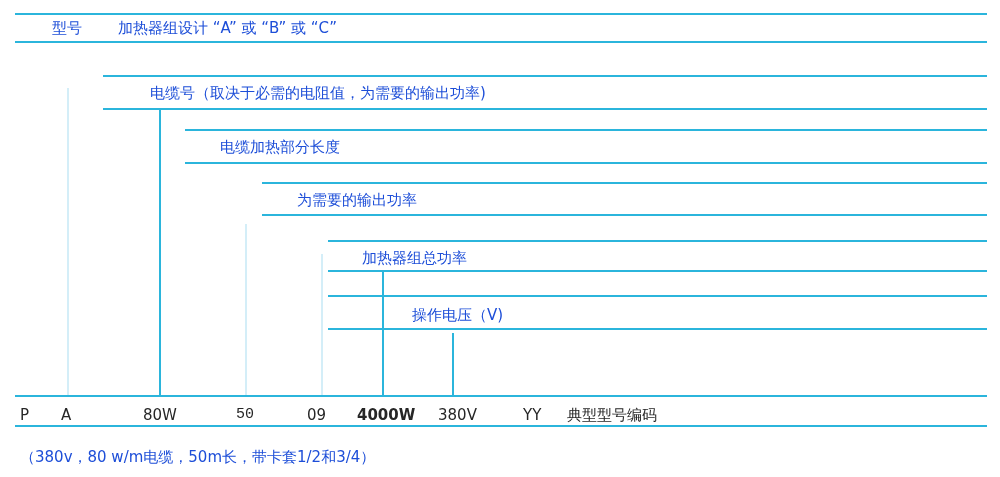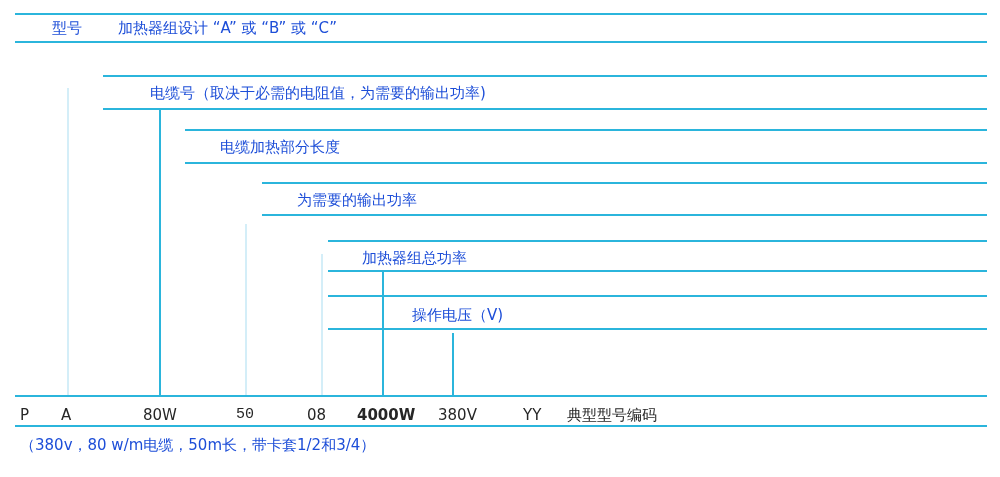--- a/index.html
+++ b/index.html
@@ -44,20 +44,20 @@
 <div class="vl pale" style="left:245px; top:224px; height:172px;"></div>
 <div class="vl pale" style="left:321px; top:254px; height:142px;"></div>
 <div class="vl" style="left:382px; top:272px; height:124px;"></div>
 <div class="vl" style="left:452px; top:333px; height:63px;"></div>
 
 <div class="hl" style="left:15px; top:395px; width:972px;"></div>
 <div class="code" style="left:20px;">P</div>
 <div class="code" style="left:61px;">A</div>
 <div class="code" style="left:143px;">80W</div>
 <div class="code" style="left:236px;font-family:Liberation Mono, monospace;">50</div>
-<div class="code" style="left:307px;">08</div>
+<div class="code" style="left:307px;">09</div>
 <div class="code" style="left:357px;font-weight:bold;">4000W</div>
 <div class="code" style="left:438px;">380V</div>
 <div class="code" style="left:523px;">YY</div>
 <div class="code" style="left:567px;">典型型号编码</div>
 <div class="hl" style="left:15px; top:425px; width:972px;"></div>
 
-<div class="txt" style="left:20px; top:436px;">（380v，80 w/m电缆，50m长，带卡套1/2和3/4）</div>
+<div class="txt" style="left:20px; top:448px;">（380v，80 w/m电缆，50m长，带卡套1/2和3/4）</div>
 
 </body></html>

